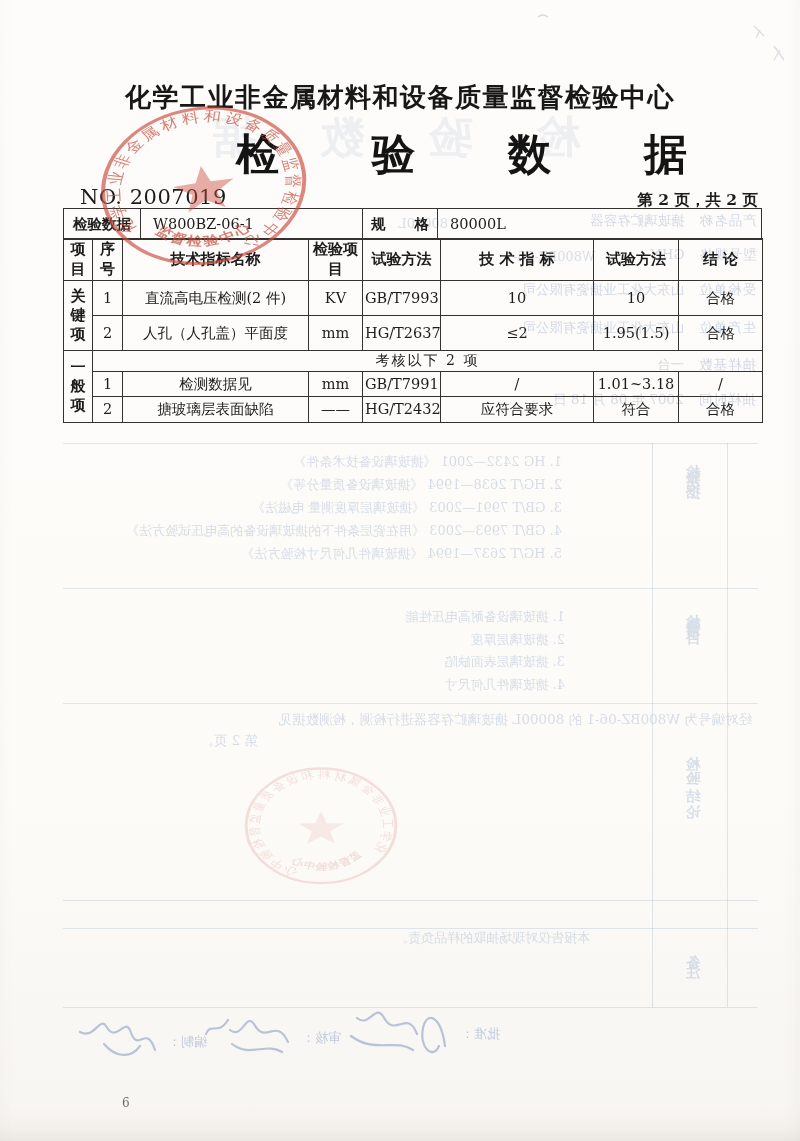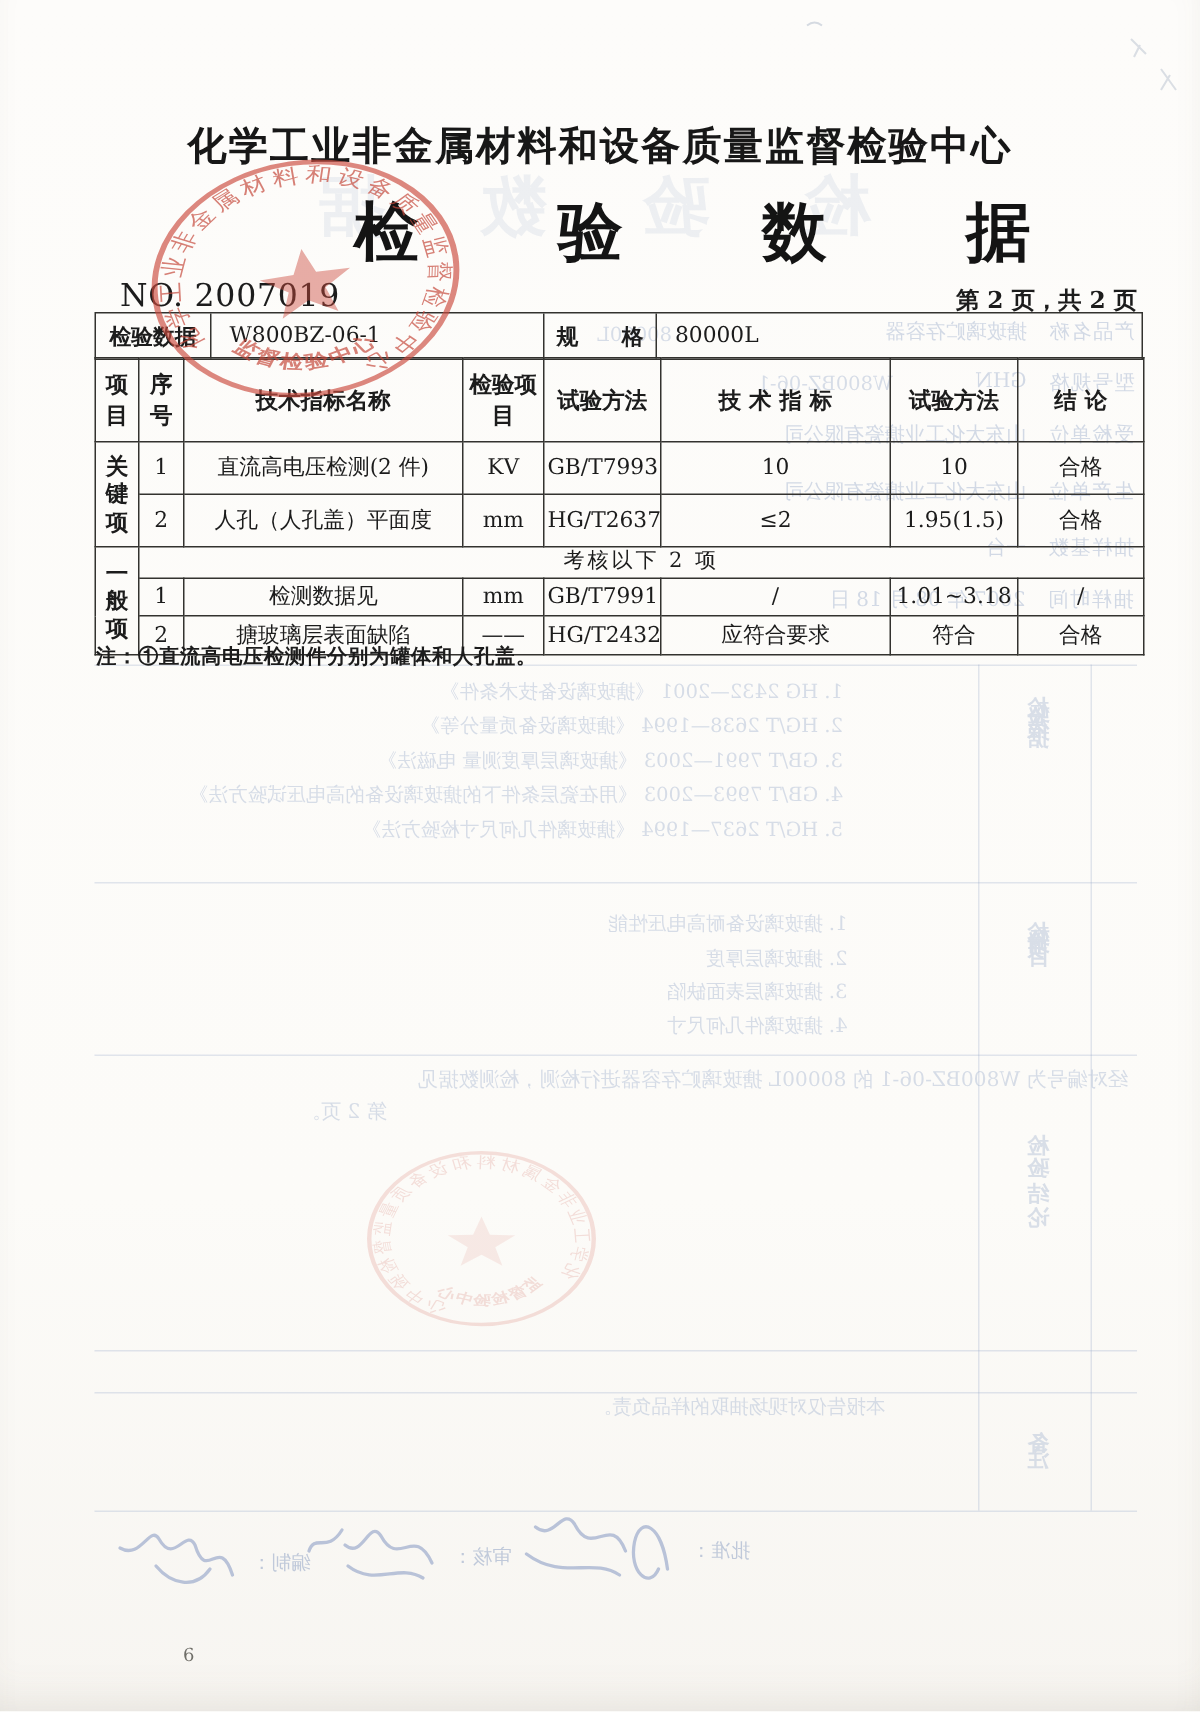--- a/index.html
+++ b/index.html
@@ -46,21 +46,21 @@
   .info-row .c4{flex:1;padding-left:12px;}
   table.main{
     border-collapse:collapse;width:699px;table-layout:fixed;margin-top:-1.8px;
     font-size:14.5px;
   }
   table.main td{
     border:1.6px solid #33322f;text-align:center;vertical-align:middle;
     padding:0 2px;box-sizing:border-box;line-height:1.25;
   }
   tr.hdr td{font-weight:600;font-size:15px;line-height:1.35;}
-  tr.hdr{height:56px;}
+  tr.hdr{height:41px;}
   tr.rk{height:35px;}
   tr.banner{height:21px;}
   tr.rg1{height:25px;}
   tr.rg2{height:26px;}
   td.group{
     font-weight:600;font-size:15px;line-height:22px;word-break:break-all;padding:0 6px;
   }
   td.name{text-align:left;padding-left:8px;}
   td.banner-cell{font-size:14px;letter-spacing:2px;}
   td.wrapcell{word-break:break-all;line-height:1.3;}
@@ -305,21 +305,20 @@
           <td>——</td>
           <td>HG/T2432</td>
           <td>应符合要求</td>
           <td>符合</td>
           <td>合格</td>
         </tr>
       </tbody>
         </table>
     </div>
 
-    <div class="note-line">注：①直流高电压检测件分别为罐体和人孔盖。</div>
     <div class="page-artifact">6</div>
 
     <div class="stamp-front">
       <svg width="224" height="172" viewBox="0 0 224 172">
         <g transform="scale(1,0.765)">
           <circle cx="112" cy="112" r="101" fill="none" stroke="#cc4b3e" stroke-width="4" opacity="0.8"></circle>
           <polygon points="112,86 119.6,107.5 142.4,108.1 124.4,122 130.8,143.9 112,131 93.2,143.9 99.6,122 81.6,108.1 104.4,107.5" fill="#cc4b3e" opacity="0.55"></polygon>
           <defs>
             <path id="sealArcA" d="M 112,112 m -84,0 a 84,84 0 1,1 168,0 a 84,84 0 1,1 -168,0"></path>
             <path id="sealArcB" d="M 50,152 a 70,70 0 0,0 124,0"></path>

